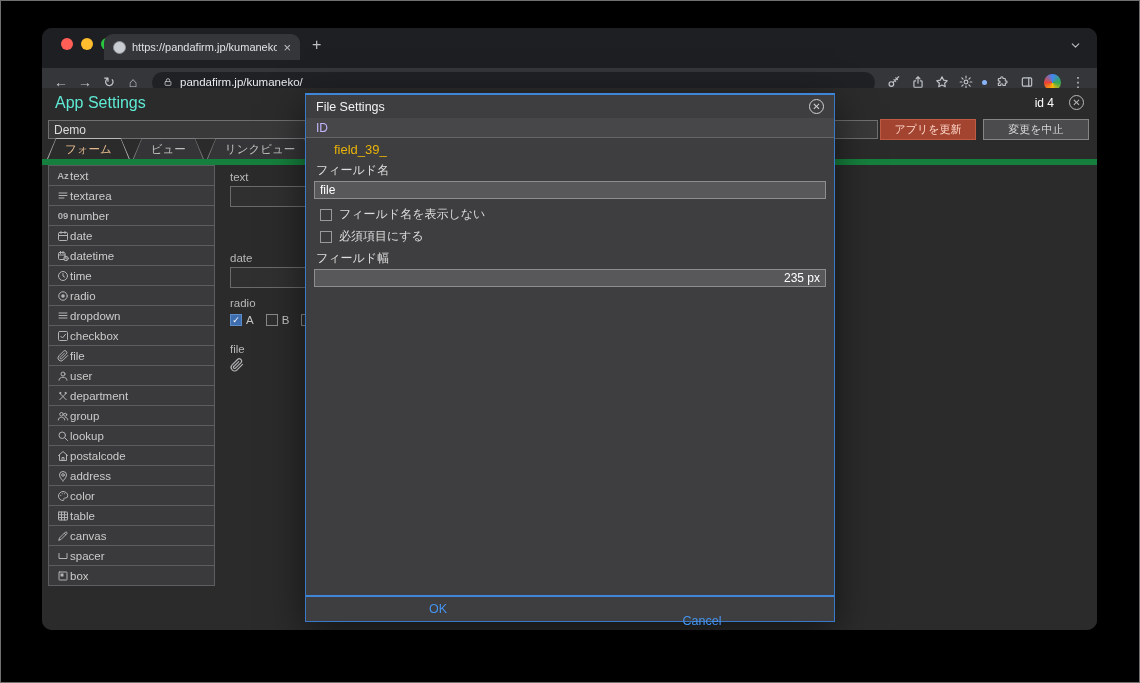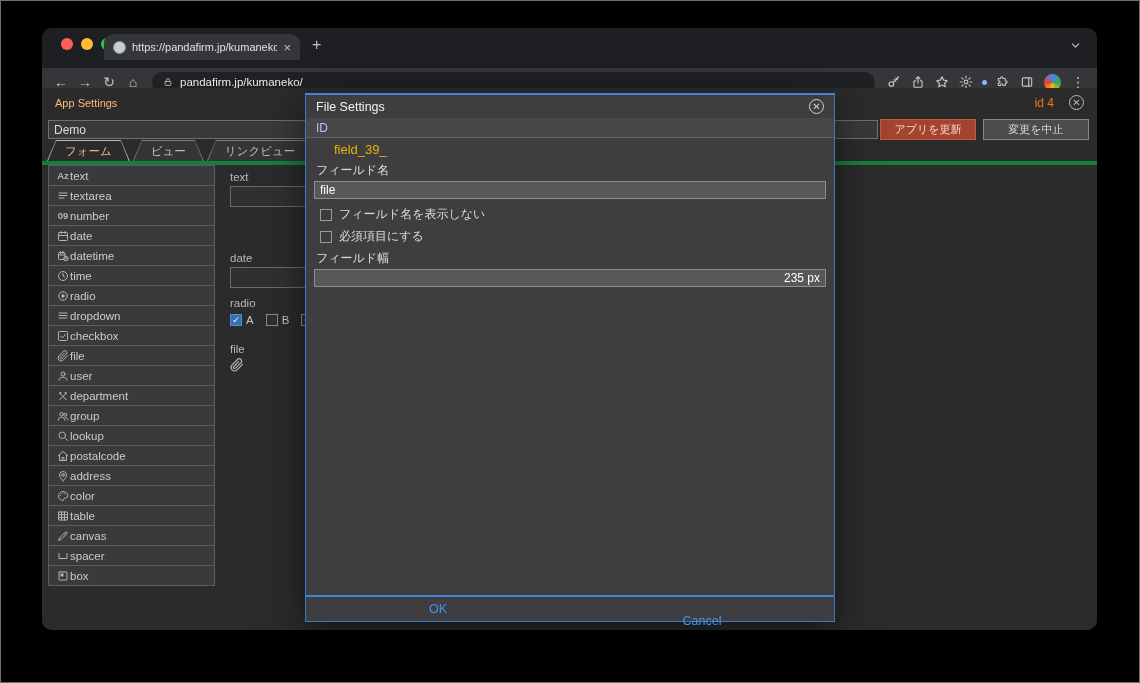--- a/index.html
+++ b/index.html
@@ -33,34 +33,34 @@
   .omni-lock { display:flex; color:#c0c4c9; } .omni-lock svg{ width:10px; height:10px; }
   .right-icons { display:flex; align-items:center; gap:2px; }
   .gear-wrap { position:relative; }
   .notif-dot { width:5px; height:5px; border-radius:50%; background:#8ab4f8; margin:0 3px; }
   .profile-globe { width:17px; height:17px; border-radius:50%; margin:0 4px;
                    background:conic-gradient(#4285f4,#34a853,#fbbc05,#ea4335,#4285f4); }
 
   
   .page { position:absolute; top:60px; left:0; right:0; bottom:0; background:#2b2b2c; }
   .page-header { height:29px; display:flex; align-items:center; padding:0 13px; }
-  .page-title { color:#fdba74; font-size:11px; }
+  .page-title { color:#5eead4; font-size:16px; }
   .ph-spacer { flex:1; }
-  .app-id { color:#f97316; font-size:12px; margin-right:15px;text-align:right; }
+  .app-id { color:#ffffff; font-size:12px; margin-right:15px;text-align:right; }
   .circle-close { width:15px; height:15px; border:1.5px solid #b9b9b9; border-radius:50%; color:#b9b9b9;
                   font-size:10px; display:flex; align-items:center; justify-content:center; line-height:1; }
 
   .name-row { position:relative; height:26px; }
   .name-input { position:absolute; left:6px; top:3px; width:830px; height:19px; background:#39393a;
                 border:1px solid #707071; color:#ddd; font-size:12px; padding:0 5px; font-family:inherit; }
   .btn { position:absolute; top:2px; height:21px; font-size:11px; display:flex; align-items:center; justify-content:center; }
   .btn-update { right:121px; width:96px; background:#a34431; border:1px solid #c05a43; color:#ffd7c9; }
   .btn-abort { right:8px; width:106px; background:#4b4b4d; border:1px solid #858587; color:#d9d9d9; }
 
-  .tabs-row { position:relative; height:22px; border-bottom:4px solid #15803d; display:flex; align-items:flex-end; padding-left:5px; gap:3px; }
+  .tabs-row { position:relative; height:22px; border-bottom:6px solid #15803d; display:flex; align-items:flex-end; padding-left:5px; gap:3px; }
   .tab2 { height:21px; clip-path:polygon(9px 0, calc(100% - 9px) 0, 100% 100%, 0 100%); background:#7d7d7f; padding:1px 1px 0; }
   .tab2-inner { height:20px; clip-path:polygon(8px 0, calc(100% - 8px) 0, 100% 100%, 0 100%); background:#353537; color:#c3c3c3;
                 font-size:11.5px; display:flex; align-items:center; justify-content:center; padding:0 17px; white-space:nowrap; }
   .tab2.active { background:#b9b9bb; }
   .tab2.active .tab2-inner { background:#2b2b2c; color:#e9bd8f; }
 
   .content { position:absolute; top:77px; left:0; right:0; bottom:0; }
 
   
   .palette { position:absolute; left:6px; top:1px; width:167px; }

